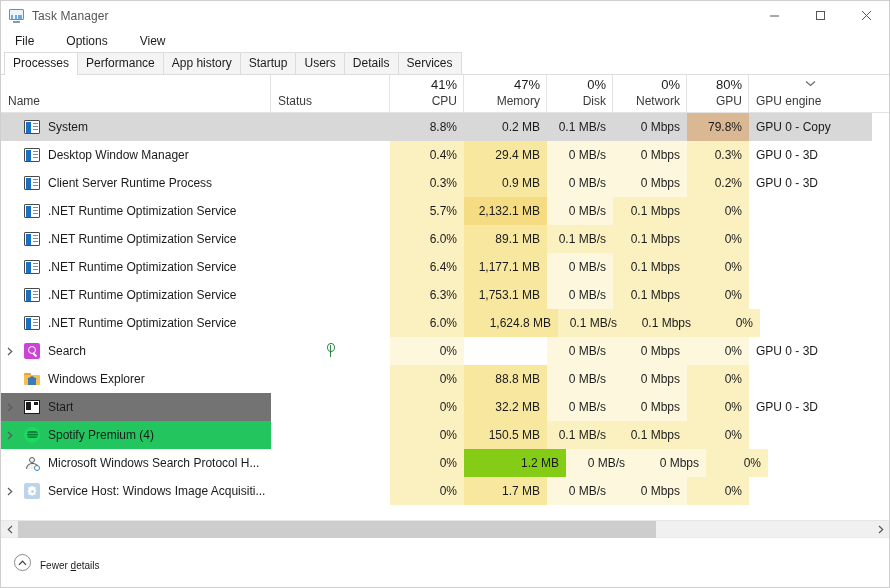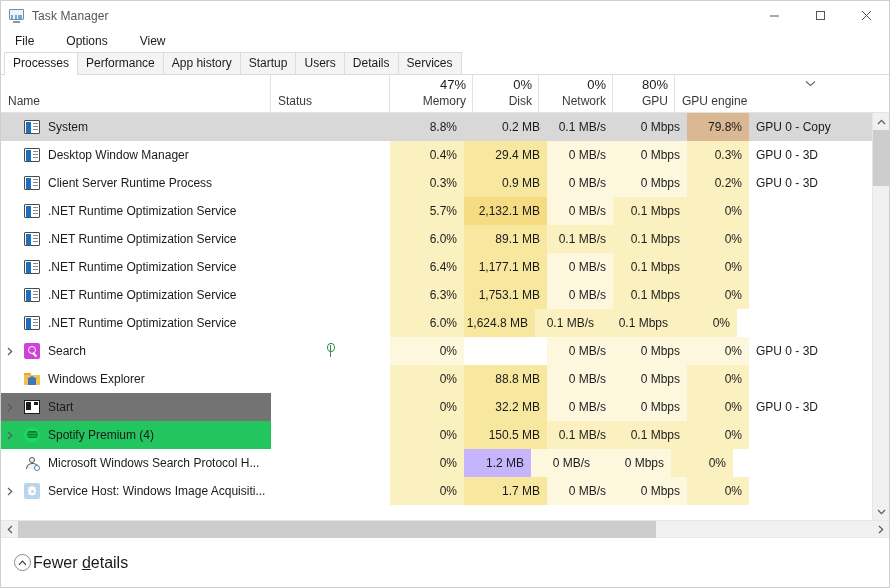--- a/index.html
+++ b/index.html
@@ -276,22 +276,22 @@
 
   
   .footer {
     height: 50px; flex: 0 0 50px;
     display: flex; align-items: center; justify-content: space-between;
     padding: 0 12px 0 13px;
     background: #ffffff;
     border-top: 1px solid #e9e9e9;
   }
   .fewer {
-    display: flex; align-items: center; gap: 2px;
-    font-size: 16px; color: #1b1b1b;
+    display: flex; align-items: flex-end; gap: 9px;
+    font-size: 10px; color: #1b1b1b;
   }
   .chev-circle {
     width: 17px; height: 17px; border: 1px solid #8a8a8a; border-radius: 50%;
     display: flex; align-items: center; justify-content: center; color: #3a3a3a; font-size: 8px;
   }
   .fewer .ul { text-decoration: underline; }
   .endtask {
     min-width: 86px; height: 27px; padding: 0 12px;
     border: 1px solid #adadad; background: #e1e1e1;
     font-size: 12px; color: #1b1b1b;
@@ -349,20 +349,24 @@
 
   <div class="colheader">
     <div class="col txt c-name">
       <div class="pct"></div>
       <div class="lbl">Name</div>
     </div>
     <div class="col txt c-status">
       <div class="pct"></div>
       <div class="lbl">Status</div>
     </div>
+    <div class="col num c-cpu">
+      <div class="pct">41%</div>
+      <div class="lbl">CPU</div>
+    </div>
     <div class="col num c-mem">
       <div class="pct">47%</div>
       <div class="lbl">Memory</div>
     </div>
     <div class="col num c-disk">
       <div class="pct">0%</div>
       <div class="lbl">Disk</div>
     </div>
     <div class="col num c-net">
       <div class="pct">0%</div>
@@ -508,21 +512,21 @@
           <div class="cell name" style="width: 270px; background: rgb(255, 255, 255);">
             <div class="expander empty"></div>
             <div class="row-indent"></div>
             <div class="proc-icon ic-win">
               <div class="b"></div>
             </div>
             <span class="row-label">.NET Runtime Optimization Service</span>
           </div>
           <div class="cell status" style="width: 119px; background: rgb(255, 255, 255);"></div>
           <div class="cell num" style="width: 74px; background: rgb(251, 240, 192);">6.0%</div>
-          <div class="cell num" style="width: 71px; background: rgb(248, 231, 159);">1,624.8 MB</div>
+          <div class="cell num" style="width: 94px; background: rgb(248, 231, 159);">1,624.8 MB</div>
           <div class="cell num" style="width: 66px; background: rgb(251, 240, 192);">0.1 MB/s</div>
           <div class="cell num" style="width: 74px; background: rgb(251, 240, 192);">0.1 Mbps</div>
           <div class="cell num" style="width: 62px; background: rgb(251, 240, 192);">0%</div>
           <div class="cell gpue" style="width: 123px; background: rgb(255, 255, 255);"></div>
         </div>
         <div class="row">
           <div class="cell name" style="width: 270px; background: rgb(255, 255, 255);">
             <div class="expander">
               <svg width="6" height="9" viewBox="0 0 6 9">
                 <polyline points="1,1 4.7,4.5 1,8" fill="none" stroke="#5a5a5a" stroke-width="1.2"></polyline>
@@ -611,21 +615,21 @@
             <div class="row-indent"></div>
             <div class="proc-icon ic-person">
               <div class="head"></div>
               <div class="body2"></div>
               <div class="mag"></div>
             </div>
             <span class="row-label">Microsoft Windows Search Protocol H...</span>
           </div>
           <div class="cell status" style="width: 119px; background: rgb(255, 255, 255);"></div>
           <div class="cell num" style="width: 74px; background: rgb(251, 240, 192);">0%</div>
-          <div class="cell num" style="width: 67px; background: #c4b5fd;">1.2 MB</div>
+          <div class="cell num" style="width: 102px; background: #84cc16;">1.2 MB</div>
           <div class="cell num" style="width: 66px; background: rgb(253, 248, 221);">0 MB/s</div>
           <div class="cell num" style="width: 74px; background: rgb(253, 248, 221);">0 Mbps</div>
           <div class="cell num" style="width: 62px; background: rgb(251, 240, 192);">0%</div>
           <div class="cell gpue" style="width: 123px; background: rgb(255, 255, 255);"></div>
         </div>
         <div class="row">
           <div class="cell name" style="width: 270px; background: rgb(255, 255, 255);">
             <div class="expander">
               <svg width="6" height="9" viewBox="0 0 6 9">
                 <polyline points="1,1 4.7,4.5 1,8" fill="none" stroke="#5a5a5a" stroke-width="1.2"></polyline>

